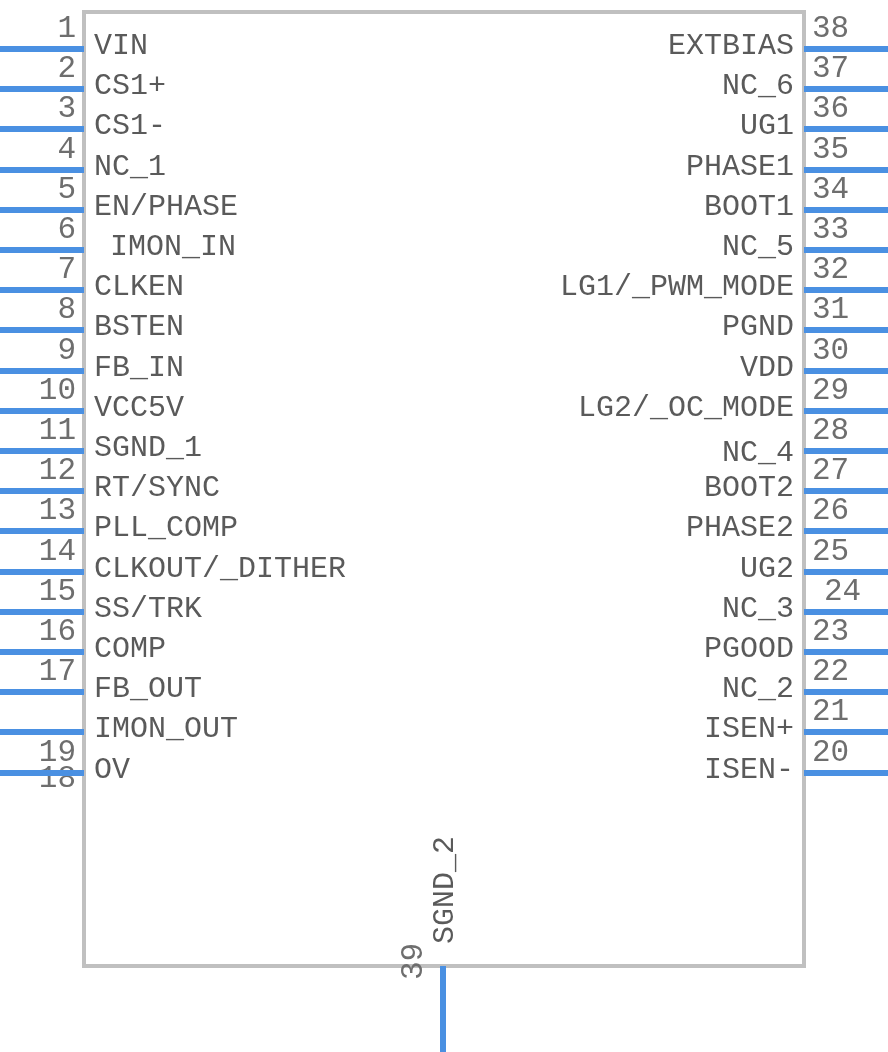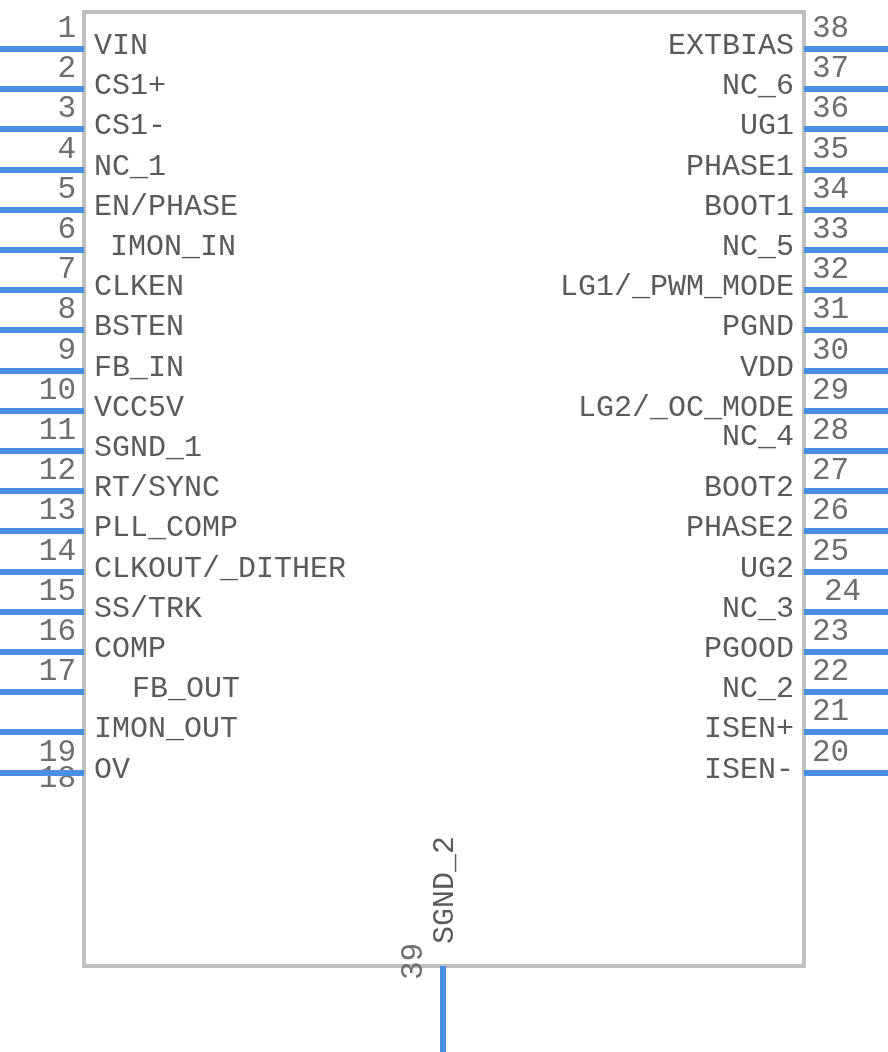--- a/index.html
+++ b/index.html
@@ -127,21 +127,21 @@
       <div class="pin-num left" style="top: 535.6px;">14</div>
       <div class="pin-label left" style="top: 553.6px;">CLKOUT/_DITHER</div>
       <div class="pin-wire left" style="top: 608.8px;"></div>
       <div class="pin-num left" style="top: 575.8px;">15</div>
       <div class="pin-label left" style="top: 593.8px;">SS/TRK</div>
       <div class="pin-wire left" style="top: 649px;"></div>
       <div class="pin-num left" style="top: 616px;">16</div>
       <div class="pin-label left" style="top: 634px;">COMP</div>
       <div class="pin-wire left" style="top: 689.2px;"></div>
       <div class="pin-num left" style="top: 656.2px;">17</div>
-      <div class="pin-label left" style="top: 674.2px; margin-left: 38px;">FB_OUT</div>
+      <div class="pin-label left" style="top: 674.2px;">FB_OUT</div>
       <div class="pin-wire left" style="top: 729.4px;"></div>
       <div class="pin-num left" style="top: 735px; margin-top: 28px;">18</div>
       <div class="pin-label left" style="top: 714.4px;">IMON_OUT</div>
       <div class="pin-wire left" style="top: 769.6px;"></div>
       <div class="pin-num left" style="top: 736.6px;">19</div>
       <div class="pin-label left" style="top: 754.6px;">OV</div>
     </div>
   <div id="right-pin-group">
       <div class="pin-wire right" style="top: 46px;"></div>
       <div class="pin-num right" style="top: 13px; text-align: center;">38</div>
@@ -168,21 +168,21 @@
       <div class="pin-num right" style="top: 294.4px;">31</div>
       <div class="pin-label right" style="top: 312.4px;">PGND</div>
       <div class="pin-wire right" style="top: 367.6px;"></div>
       <div class="pin-num right" style="top: 334.6px;">30</div>
       <div class="pin-label right" style="top: 352.6px;">VDD</div>
       <div class="pin-wire right" style="top: 407.8px;"></div>
       <div class="pin-num right" style="top: 374.8px;">29</div>
       <div class="pin-label right" style="top: 392.8px;">LG2/_OC_MODE</div>
       <div class="pin-wire right" style="top: 448px;"></div>
       <div class="pin-num right" style="top: 415px;">28</div>
-      <div class="pin-label right" style="top: 422px;">NC_4</div>
+      <div class="pin-label right" style="top: 438px;">NC_4</div>
       <div class="pin-wire right" style="top: 488.2px;"></div>
       <div class="pin-num right" style="top: 455.2px;">27</div>
       <div class="pin-label right" style="top: 473.2px;">BOOT2</div>
       <div class="pin-wire right" style="top: 528.4px;"></div>
       <div class="pin-num right" style="top: 495.4px;">26</div>
       <div class="pin-label right" style="top: 513.4px;">PHASE2</div>
       <div class="pin-wire right" style="top: 568.6px;"></div>
       <div class="pin-num right" style="top: 535.6px;">25</div>
       <div class="pin-label right" style="top: 553.6px;">UG2</div>
       <div class="pin-wire right" style="top: 608.8px;"></div>

